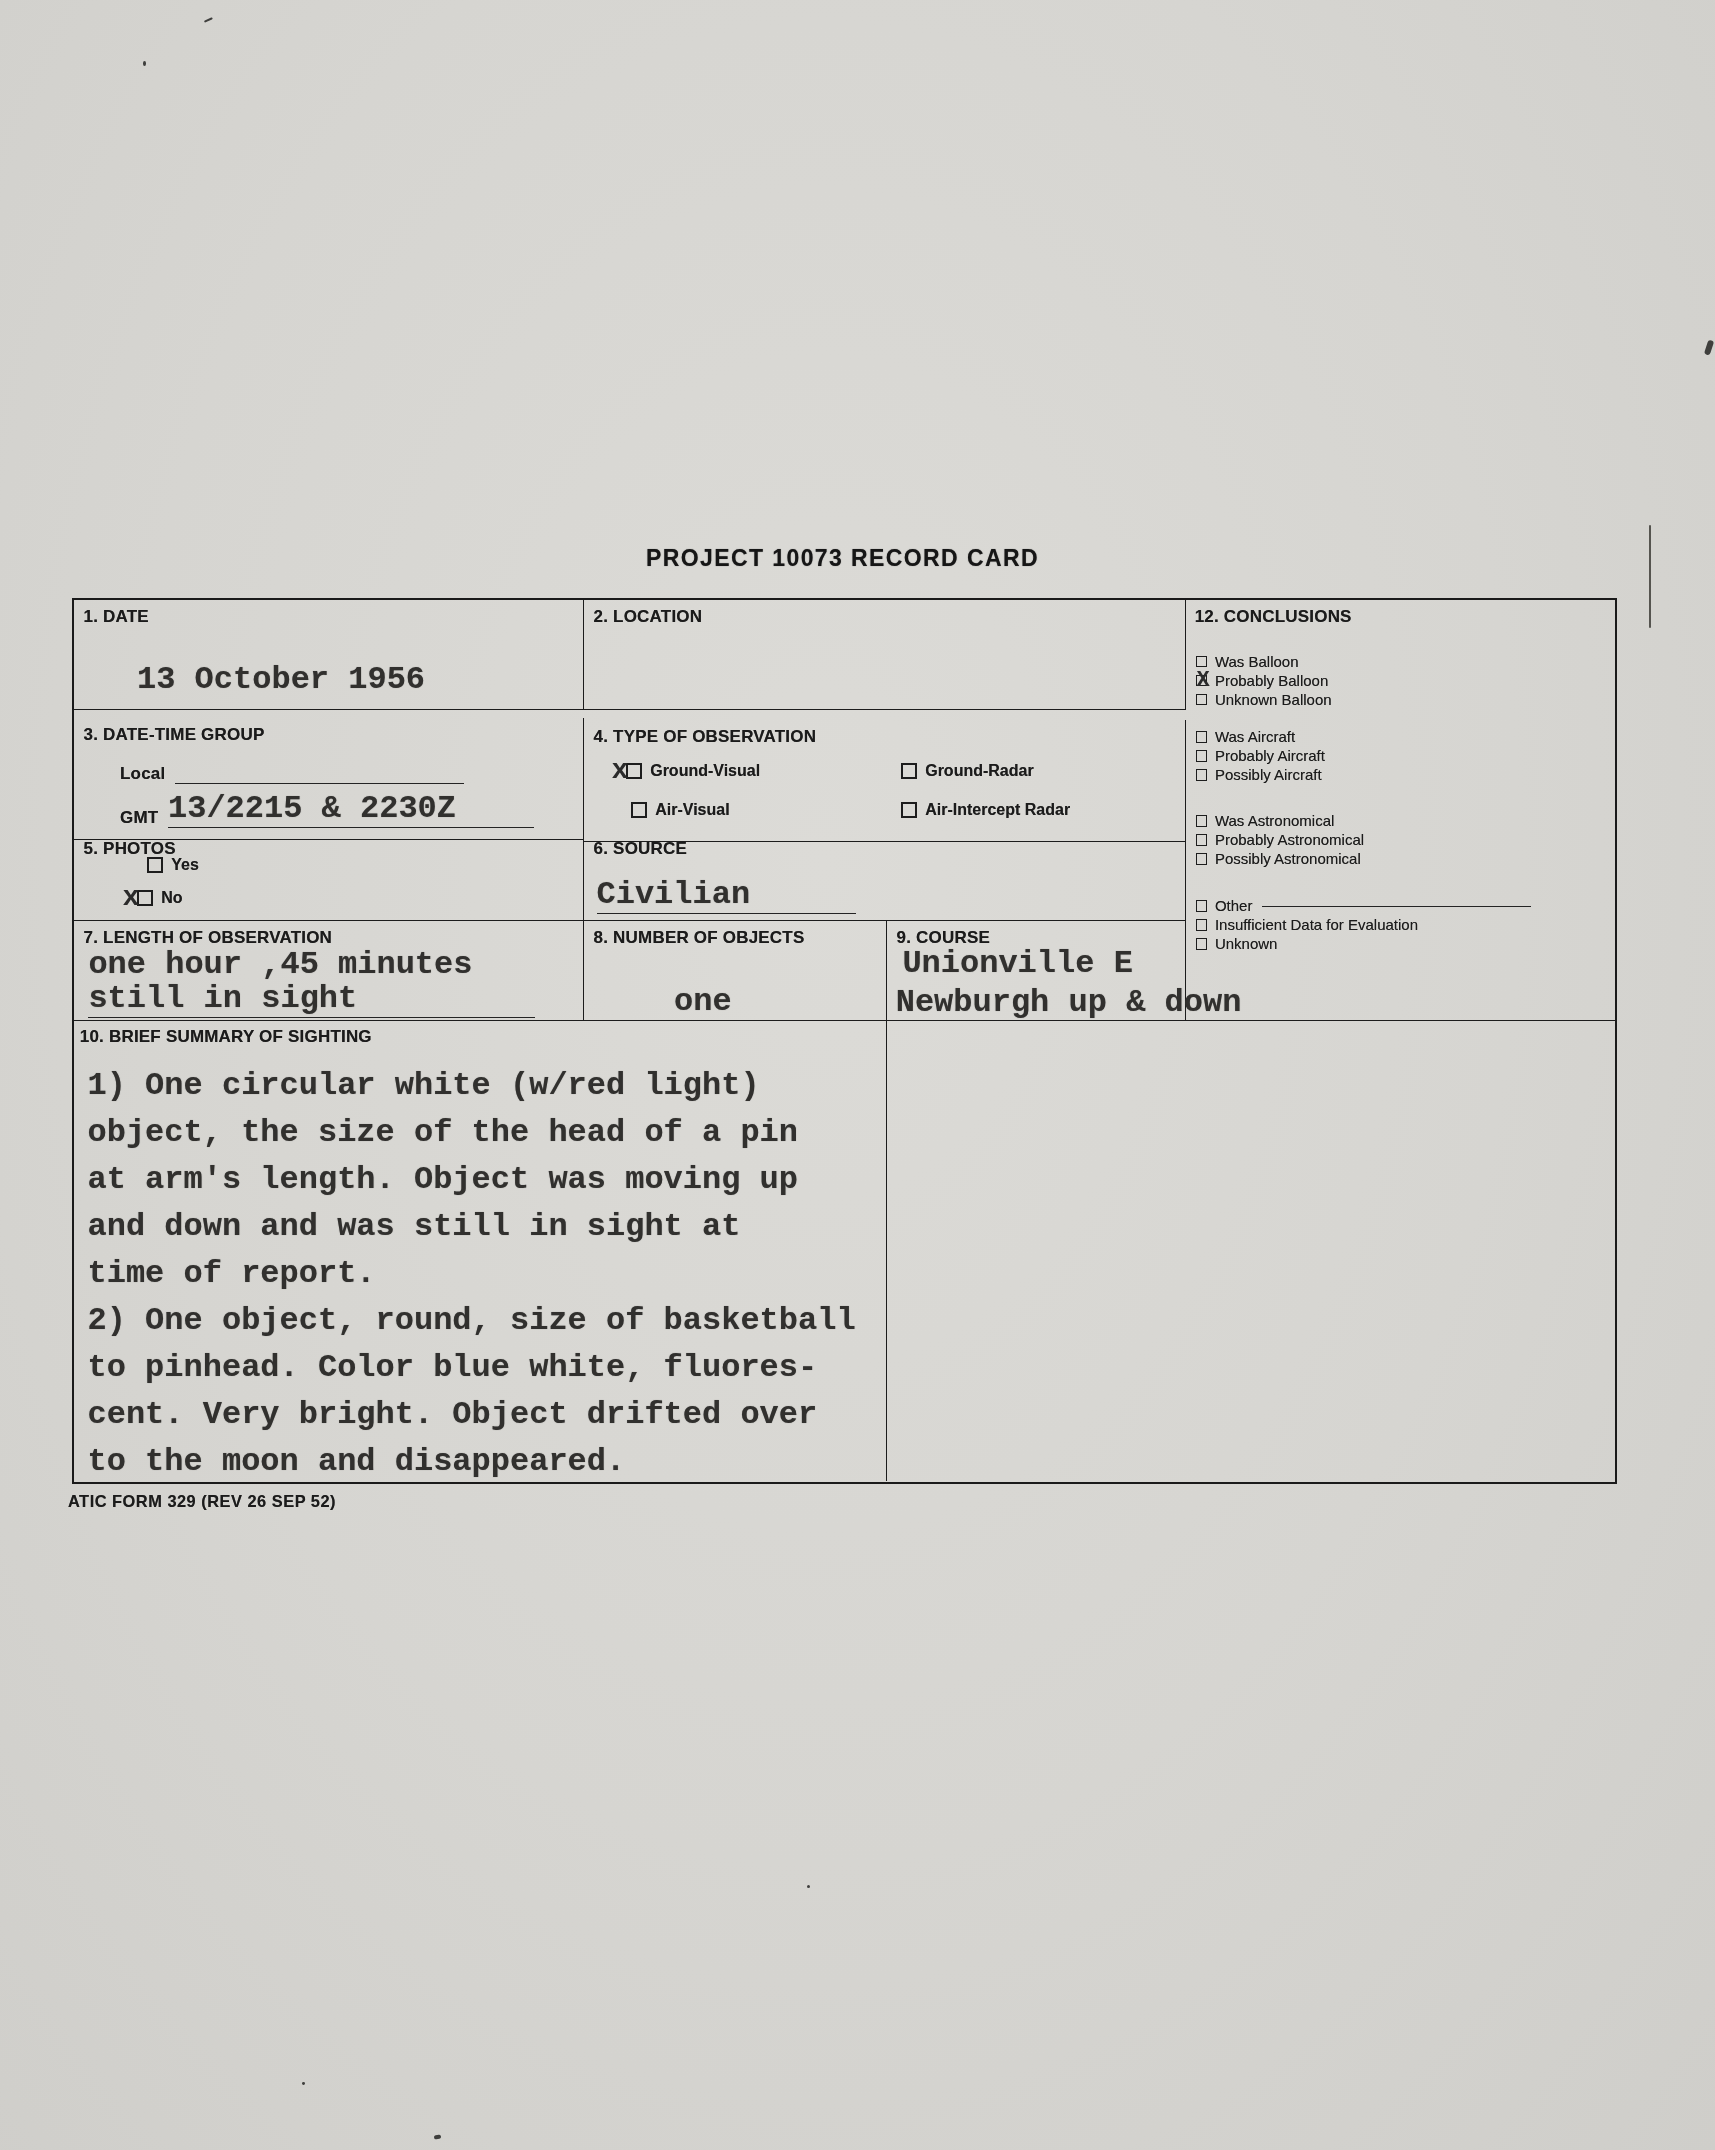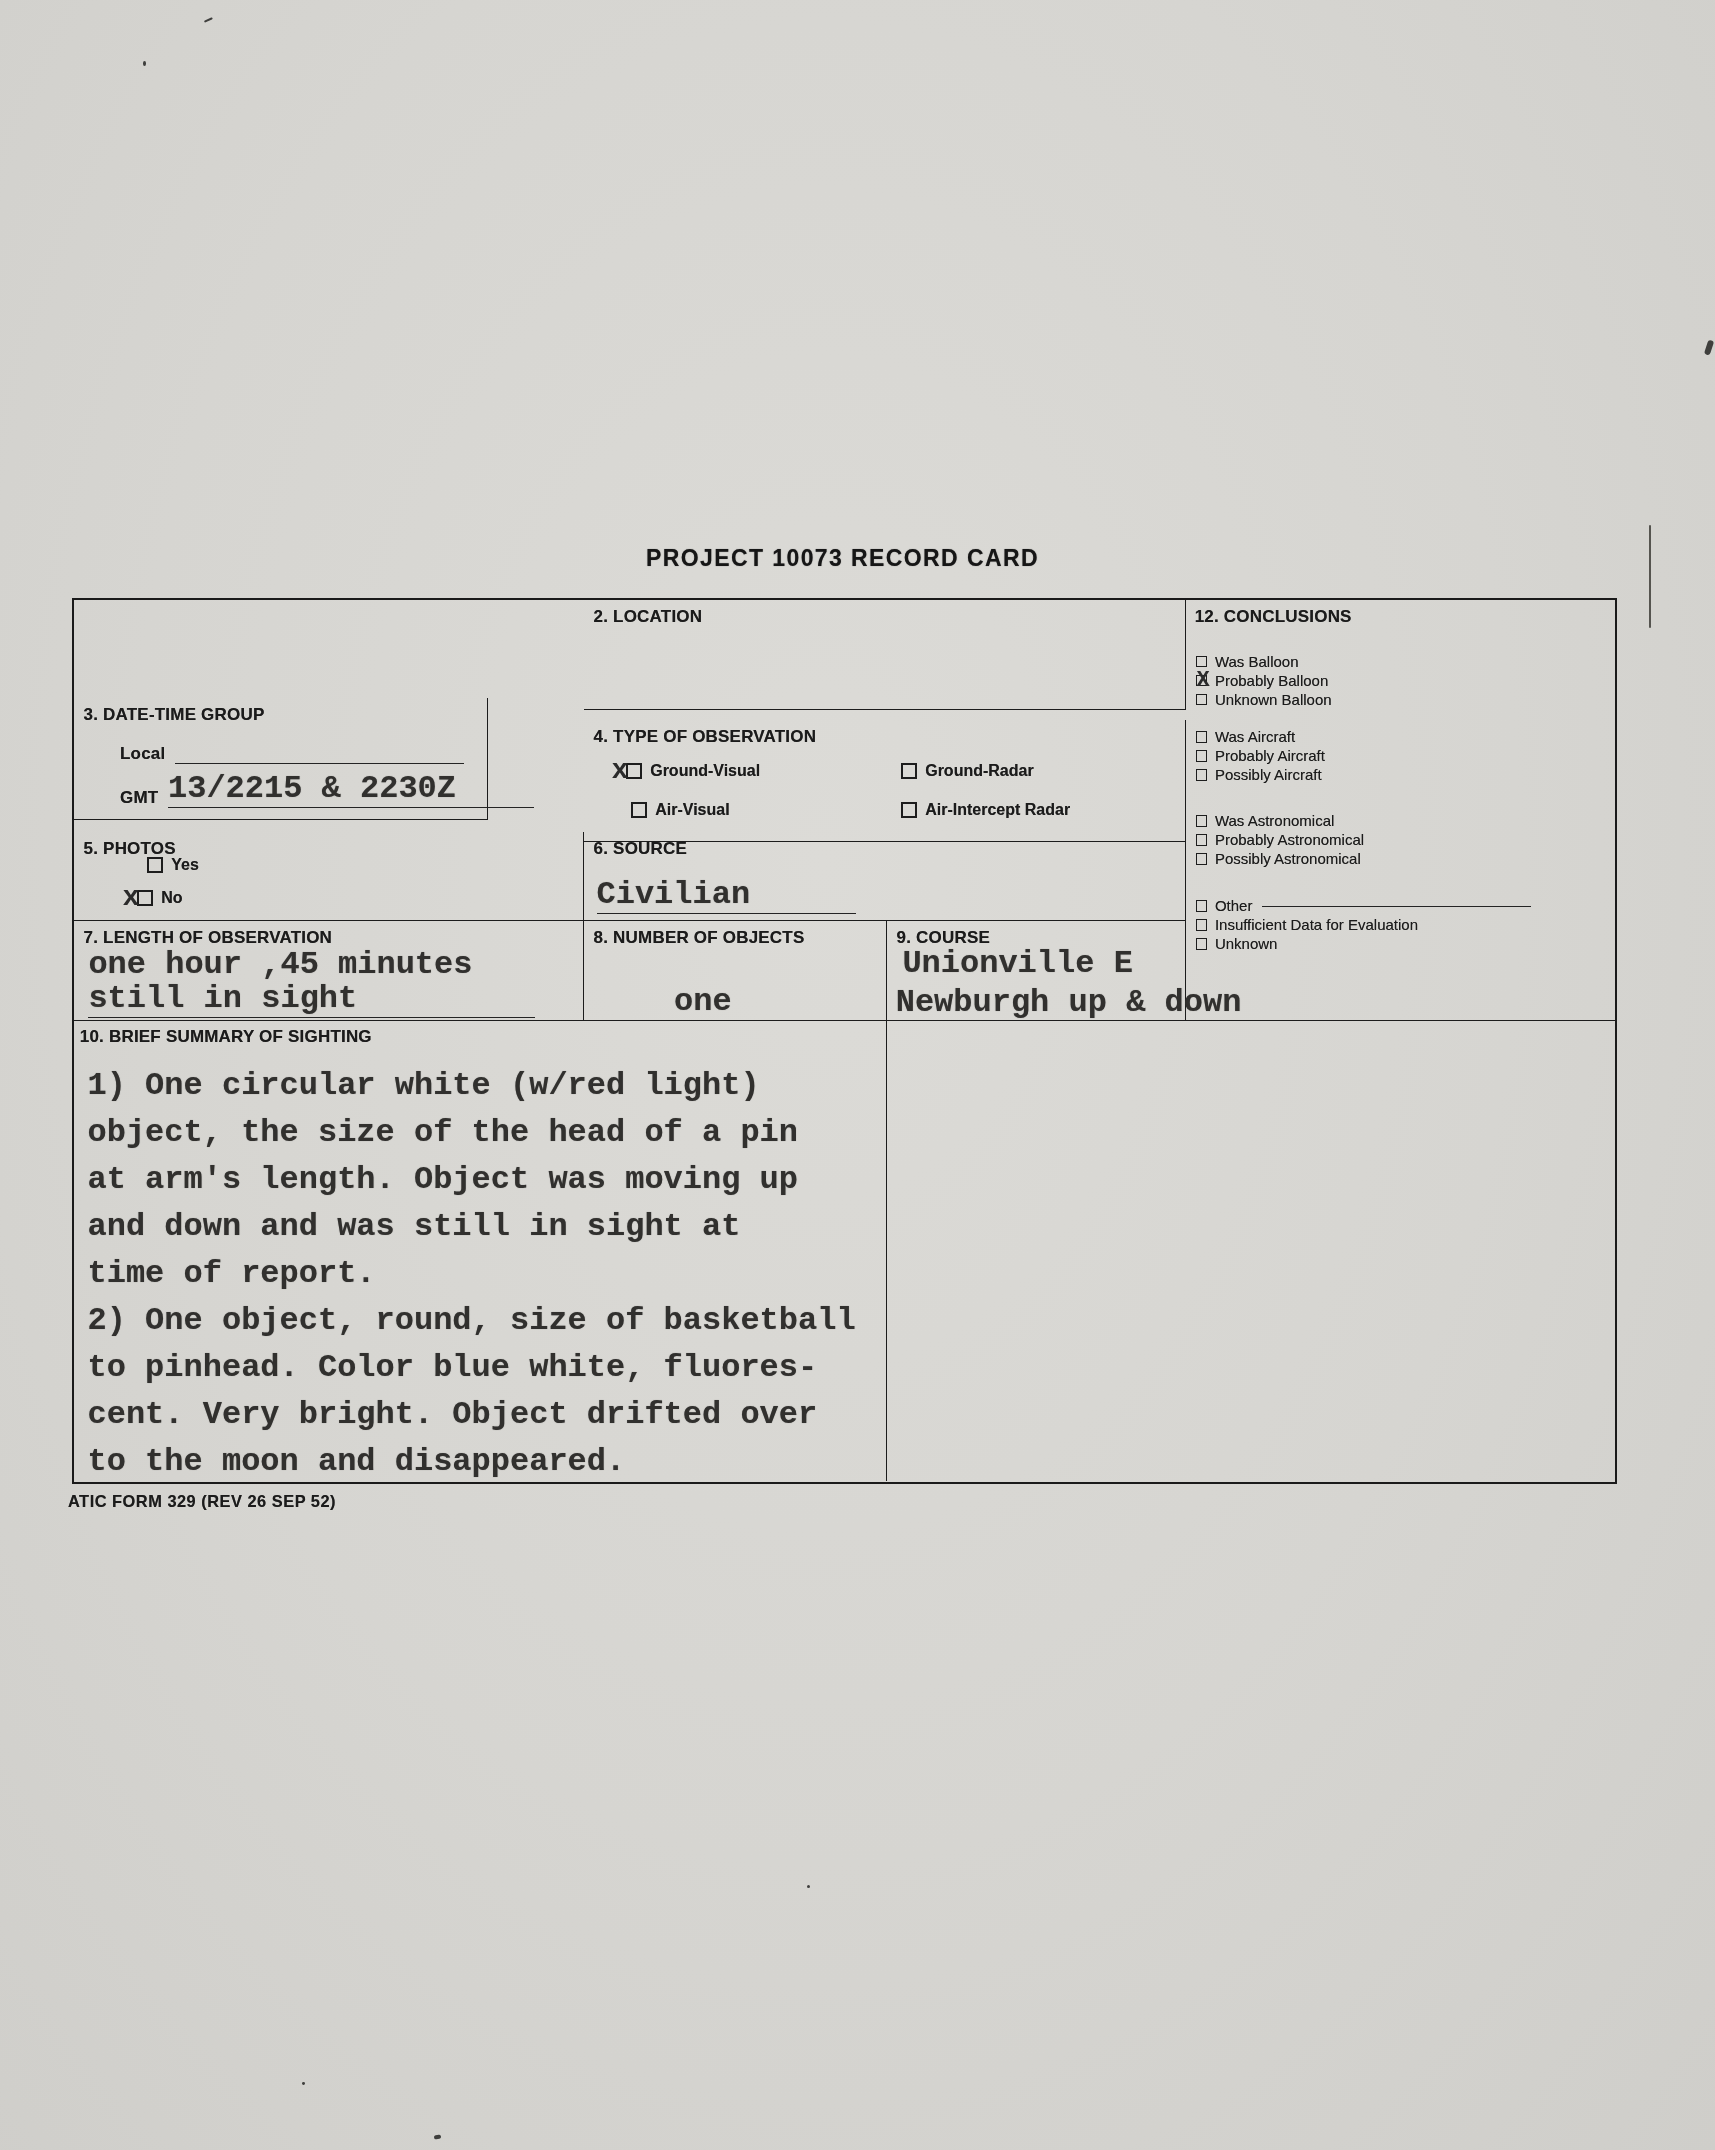--- a/index.html
+++ b/index.html
@@ -63,20 +63,24 @@
 </style>
 </head>
 <body>
 
 <div class="page">
 
   <div class="title">PROJECT 10073 RECORD CARD</div>
 
   <div class="card">
 
+    <div class="cell br bb" style="left:0;top:0;width:510px;height:110px;">
+      <div class="lbl cell-label">1. DATE</div>
+      <div class="typed pos" style="left:63px;top:61px;">13 October 1956</div>
+    </div>
 
     <div class="cell br bb" style="left:510px;top:0;width:602px;height:110px;">
       <div class="lbl cell-label">2. LOCATION</div>
     </div>
 
     <div class="cell bb" style="left:1112px;top:0;width:429px;height:421px;">
       <div class="lbl cell-label" style="left:8.7px;">12. CONCLUSIONS</div>
       <div class="cc-list">
         <div class="cc-item">
           <span class="cb"></span>
@@ -123,21 +127,21 @@
           <span class="cb"></span>
           <span class="cc-lbl">Insufficient Data for Evaluation</span>
         </div>
         <div class="cc-item">
           <span class="cb"></span>
           <span class="cc-lbl">Unknown</span>
         </div>
       </div>
     </div>
 
-    <div class="cell br bb" style="left:0;top:98px;width:414px;height:122px;">
+    <div class="cell br bb" style="left:0;top:118px;width:510px;height:122px;">
       <div class="lbl cell-label">3. DATE-TIME GROUP</div>
       <div class="dtg-row" style="top:46px;">
         <span class="lbl">Local</span>
         <span class="uline" style="width:289px;"></span>
       </div>
       <div class="dtg-row" style="top:72px;">
         <span class="lbl">GMT</span>
         <span class="gmt-wrap"><span class="typed">13/2215 &amp; 2230Z</span></span>
       </div>
     </div>

